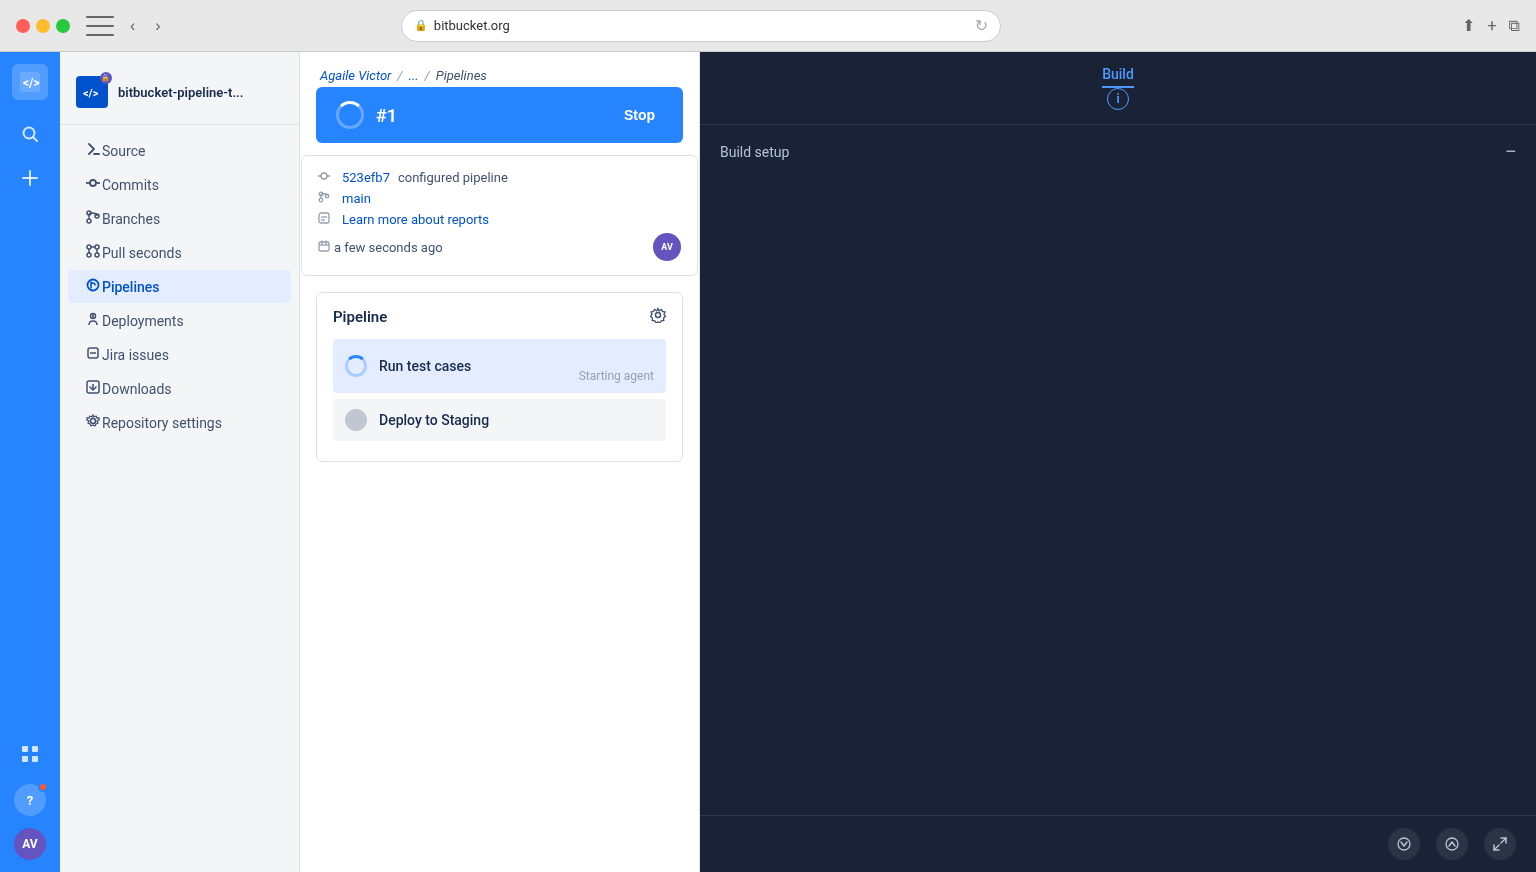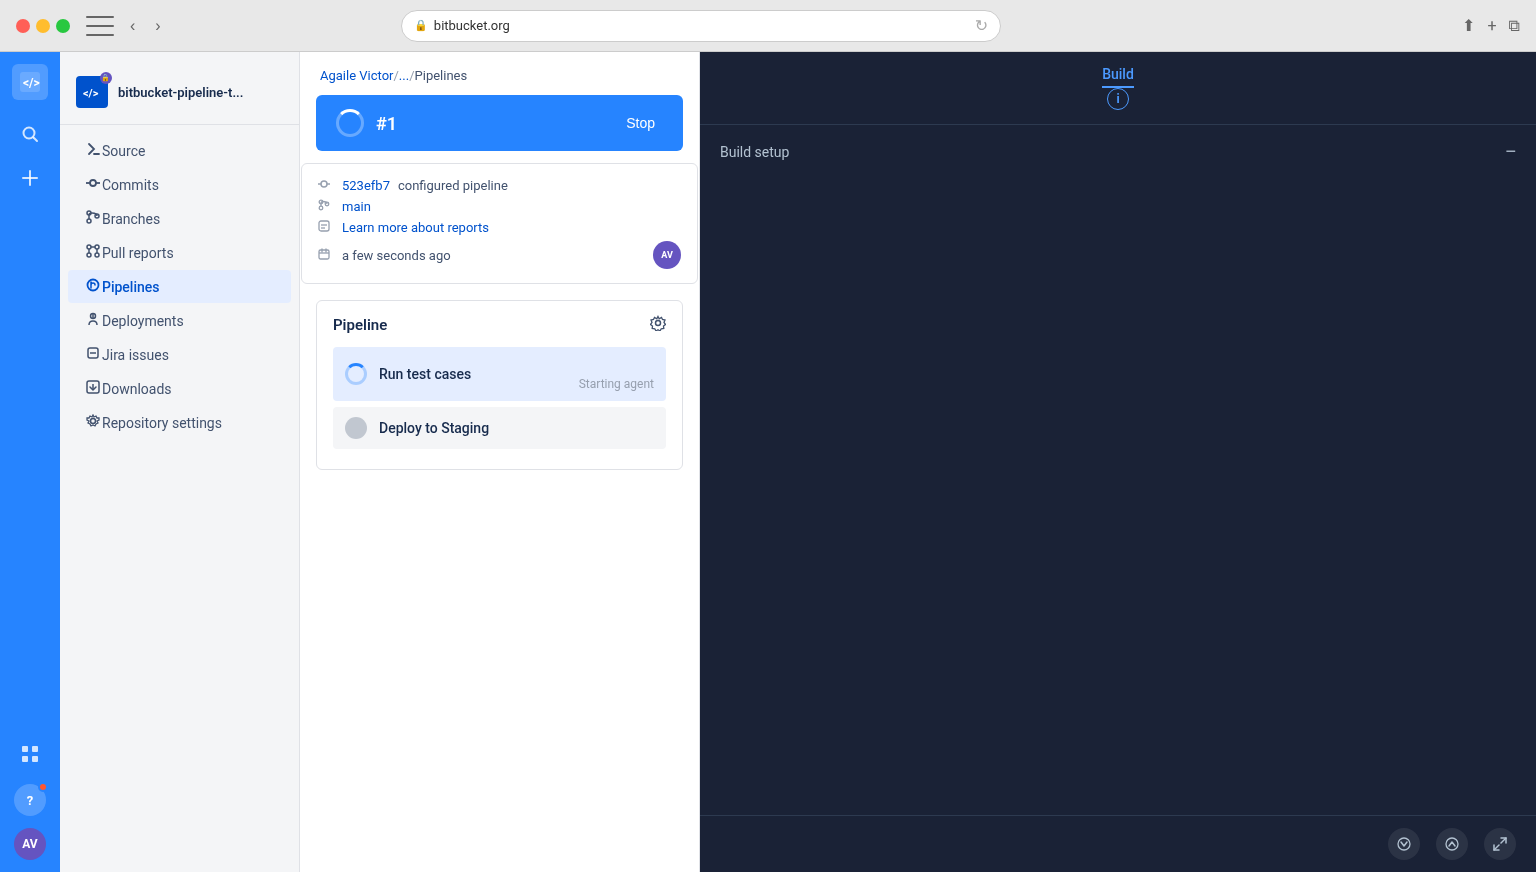--- a/index.html
+++ b/index.html
@@ -185,25 +185,27 @@
     
     .main-content {
       width: 400px;
       background: white;
       border-right: 1px solid #dfe1e6;
       overflow-y: auto;
     }
 
     
     .breadcrumb {
-      padding: 16px 20px 12px;
+      padding: 16px 20px 4px;
       font-size: 13px;
       color: #42526e;
       display: flex;
       align-items: center;
+      gap: 6px;
+      font-style: italic;
     }
     .breadcrumb a { color: #0052cc; text-decoration: none; }
     .breadcrumb-sep { color: #97a0af; }
 
     
     .pipeline-run-header {
       margin: 0 16px 12px;
       background: #2684ff;
       border-radius: 6px;
       padding: 14px 20px;
@@ -220,21 +222,21 @@
       border-top-color: white;
       animation: spin 1s linear infinite;
     }
     @keyframes spin { to { transform: rotate(360deg); } }
     .run-number { color: white; font-size: 18px; font-weight: 600; }
     .stop-btn {
       background: none;
       border: none;
       color: white;
       font-size: 14px;
-      font-weight: 400;
+      font-weight: 700;
       cursor: pointer;
       padding: 4px 8px;
     }
 
     
     .pipeline-info {
       margin: 0 1px 16px;
       border: 1px solid #dfe1e6;
       border-radius: 6px;
       padding: 14px 16px;
@@ -504,21 +506,21 @@
           <svg width="14" height="14" viewBox="0 0 14 14" fill="none">
             <circle cx="3" cy="3" r="2" stroke="#42526e" stroke-width="1.5" fill="none"></circle>
             <circle cx="3" cy="11" r="2" stroke="#42526e" stroke-width="1.5" fill="none"></circle>
             <circle cx="11" cy="3" r="2" stroke="#42526e" stroke-width="1.5" fill="none"></circle>
             <circle cx="11" cy="11" r="2" stroke="#42526e" stroke-width="1.5" fill="none"></circle>
             <line x1="3" y1="5" x2="3" y2="9" stroke="#42526e" stroke-width="1.5"></line>
             <line x1="11" y1="5" x2="11" y2="9" stroke="#42526e" stroke-width="1.5"></line>
             <line x1="5" y1="3" x2="9" y2="3" stroke="#42526e" stroke-width="1.5"></line>
           </svg>
         </span>
-        <span>Pull reports</span>
+        <span>Pull seconds</span>
       </div>
       <div class="nav-item active">
         <span class="nav-icon">
           <svg width="14" height="14" viewBox="0 0 14 14" fill="none">
             <circle cx="7" cy="7" r="5.5" stroke="#0052cc" stroke-width="1.8" fill="none"></circle>
             <path d="M5 4 L5 10 M9 7 A2 2 0 0 0 5 7" stroke="#0052cc" stroke-width="1.5" fill="none" stroke-linecap="round"></path>
           </svg>
         </span>
         <span>Pipelines</span>
       </div>
@@ -609,21 +611,21 @@
         <span class="info-icon">
           <svg width="12" height="12" viewBox="0 0 12 12" fill="none">
             <rect x="1" y="1" width="10" height="10" rx="2" stroke="#97a0af" stroke-width="1.3" fill="none"></rect>
             <line x1="3" y1="5" x2="9" y2="5" stroke="#97a0af" stroke-width="1.3"></line>
             <line x1="3" y1="8" x2="7" y2="8" stroke="#97a0af" stroke-width="1.3"></line>
           </svg>
         </span>
         <a class="info-link">Learn more about reports</a>
       </div>
       <div class="info-row info-row-bottom">
-        <div style="display:flex;align-items:center;gap:8px;">
+        <div style="display:flex;align-items:center;">
           <span class="info-icon">
             <svg width="12" height="12" viewBox="0 0 12 12" fill="none">
               <rect x="1" y="2" width="10" height="9" rx="1.5" stroke="#97a0af" stroke-width="1.3" fill="none"></rect>
               <line x1="4" y1="1" x2="4" y2="4" stroke="#97a0af" stroke-width="1.3" stroke-linecap="round"></line>
               <line x1="8" y1="1" x2="8" y2="4" stroke="#97a0af" stroke-width="1.3" stroke-linecap="round"></line>
               <line x1="1" y1="5" x2="11" y2="5" stroke="#97a0af" stroke-width="1.3"></line>
             </svg>
           </span>
           <span style="font-size:13px;color:#42526e;">a few seconds ago</span>
         </div>

